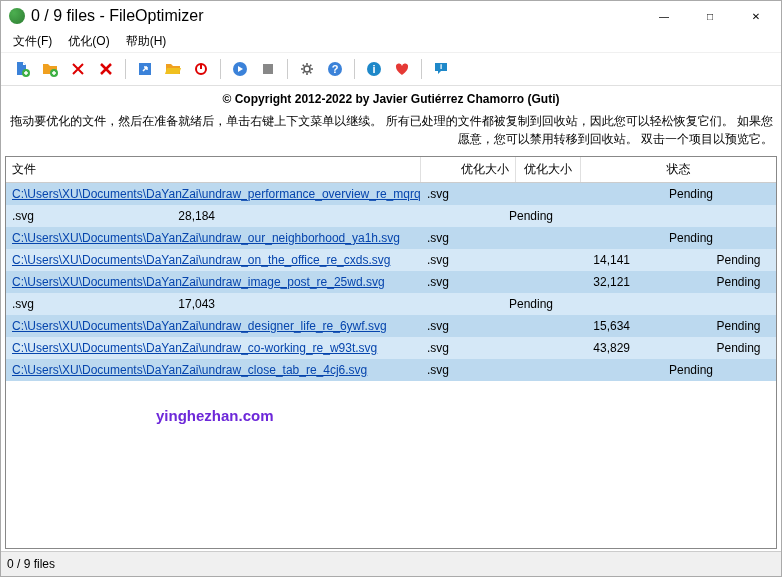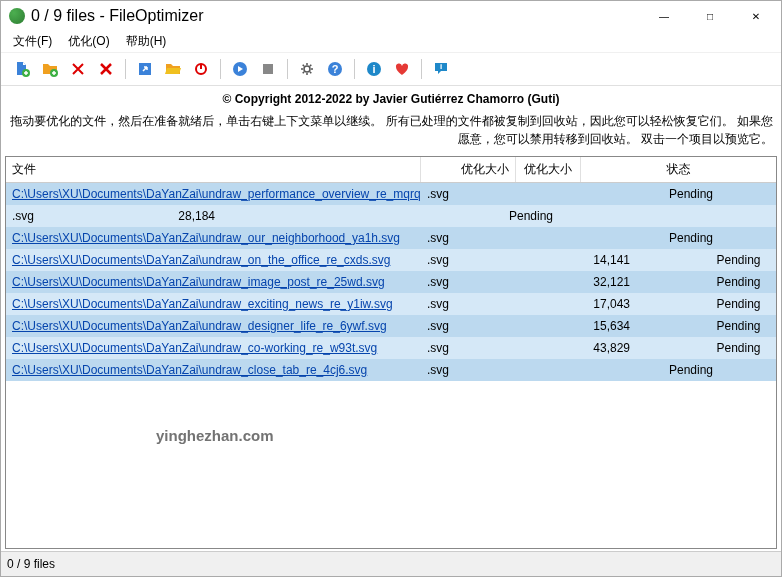--- a/index.html
+++ b/index.html
@@ -23,21 +23,21 @@
 .c-file { width: 415px; }
 .c-ext { width: 120px; }
 .c-orig { width: 95px; text-align: right; }
 .c-opt { width: 65px; text-align: center; }
 .c-stat { flex: 1; text-align: center; }
 .tbody { flex: 1; overflow-y: auto; position: relative; }
 .tr { display: flex; font-size: 12px; background: #d5e8f7; }
 .tr:nth-child(even) { background: #bcd9ef; }
 .td { padding: 4px 6px; white-space: nowrap; overflow: hidden; }
 .td.c-file a { color: #0645ad; text-decoration: underline; }
-.watermark { position: absolute; color: #737373; font-size: 15px; font-weight: bold; left: 150px; top: 244px; z-index: 5; pointer-events: none; }
+.watermark { position: absolute; color: #6d28d9; font-size: 15px; font-weight: bold; left: 150px; top: 224px; z-index: 5; pointer-events: none; }
 .statusbar { height: 22px; border-top: 1px solid #ccc; display: flex; align-items: center; padding: 12px 6px; font-size: 12px; background: #f0f0f0; }
 svg { display: block; }
 </style>
 </head>
 <body>
 
 <div class="titlebar">
   <div class="titlebar-icon"></div>
   <div class="titlebar-title">0 / 9 files - FileOptimizer</div>
   <div class="titlebar-btns">
@@ -182,21 +182,20 @@
         <div class="td c-stat">Pending</div>
       </div>
       <div class="tr">
         <div class="td c-file"><a href="#">C:\Users\XU\Documents\DaYanZai\undraw_image_post_re_25wd.svg</a></div>
         <div class="td c-ext">.svg</div>
         <div class="td c-orig">32,121</div>
         <div class="td c-opt"></div>
         <div class="td c-stat">Pending</div>
       </div>
       <div class="tr">
-        <div class="td c-file"><a href="#">C:\Users\XU\Documents\DaYanZai\undraw_exciting_news_re_y1iw.svg</a></div>
         <div class="td c-ext">.svg</div>
         <div class="td c-orig">17,043</div>
         <div class="td c-opt"></div>
         <div class="td c-stat">Pending</div>
       </div>
       <div class="tr">
         <div class="td c-file"><a href="#">C:\Users\XU\Documents\DaYanZai\undraw_designer_life_re_6ywf.svg</a></div>
         <div class="td c-ext">.svg</div>
         <div class="td c-orig">15,634</div>
         <div class="td c-opt"></div>

